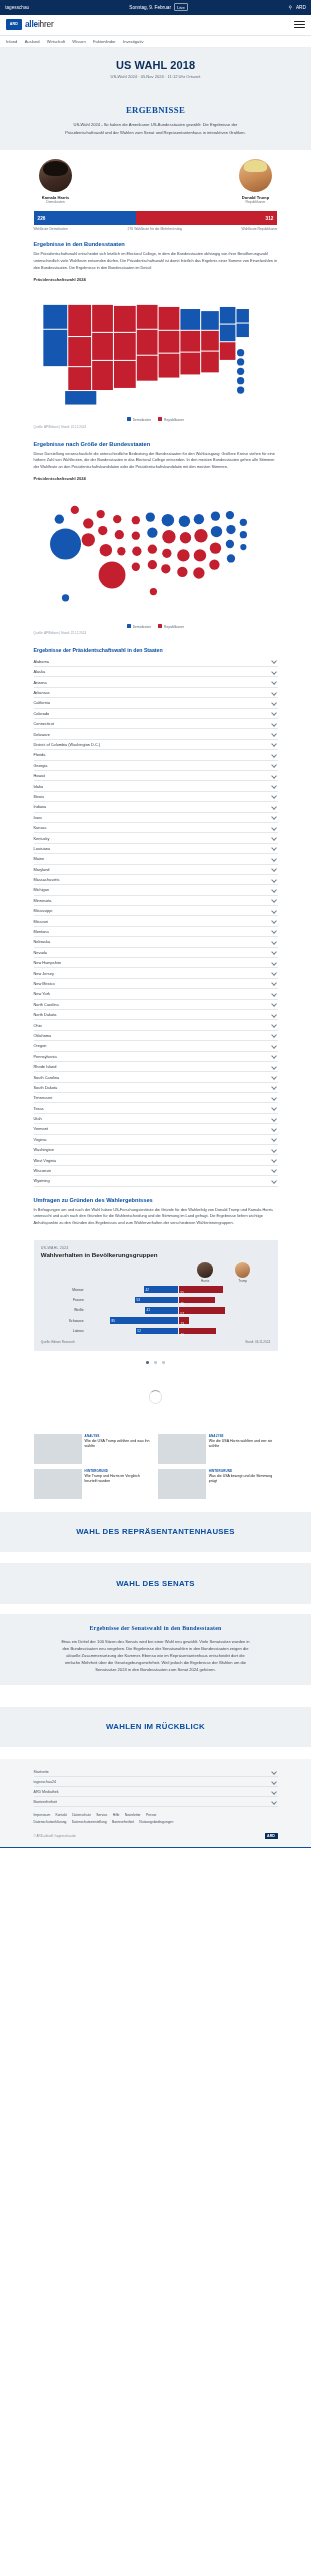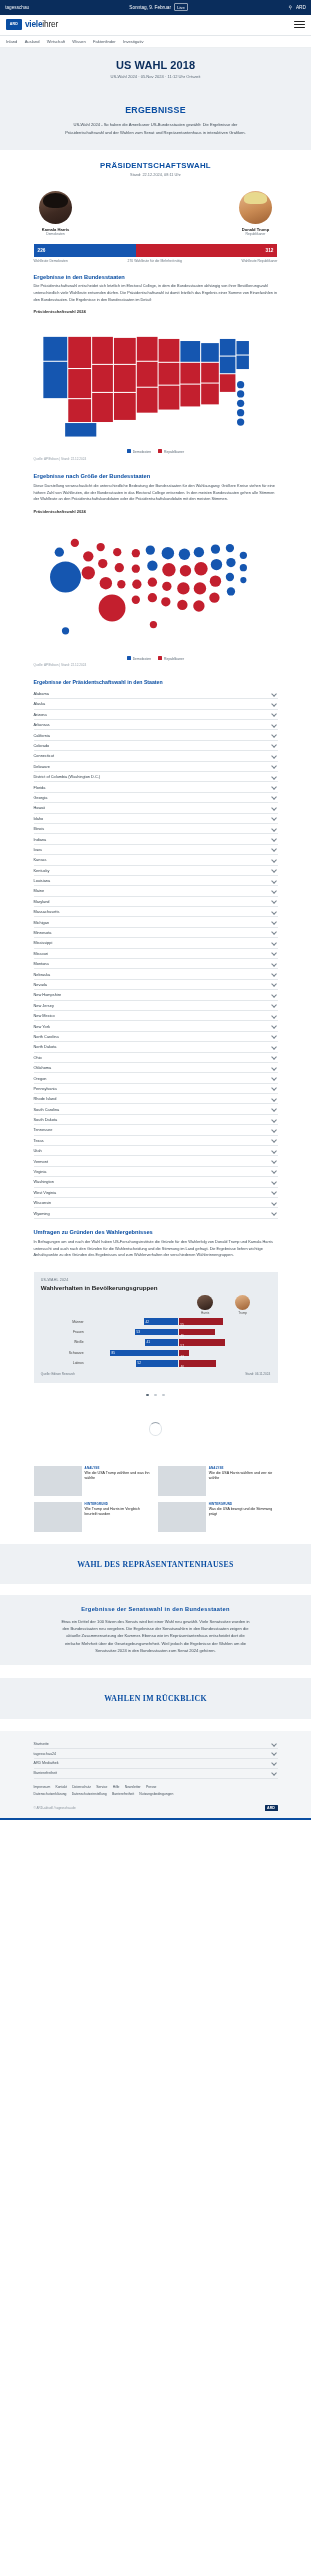--- a/index.html
+++ b/index.html
@@ -74,20 +74,21 @@
     background:#eef1f4;
     padding:12.4px 0 14.5px;
     text-align:center;
   }
   .band h2 {
     margin:0 0 6.2px;
     font-size:8.8px;
     color:#0a4ea2;
     font-weight:bold;
     letter-spacing:0.3px;
+    font-family:Liberation Serif, serif;
   }
   .band p.lead {
     font-size:4.1px; line-height:1.75; color:#3e4a55;
     max-width:192px; margin:0 auto; text-align:center;
   }
 
   .white-band { background:#fff; padding:10.4px 0 5.2px; text-align:center;}
   .white-band h2 { margin:0; font-size:7.8px; color:#0a4ea2; font-weight:bold; letter-spacing:0.3px;}
   .white-band .sub { font-size:3.9px; color:#6a7681; margin-top:2.6px;}
 
@@ -171,21 +172,21 @@
 
   
   .teasers { width:244px; margin:6.2px auto 0; display:flex; flex-wrap:wrap; gap:5.2px;}
   .teaser { width:119px; display:flex; gap:3.1px;}
   .teaser .th { width:48px; height:30px; background:#d6dbe0; flex:none; position:relative; overflow:hidden;}
   .teaser .tx { flex:1; }
   .teaser .kick { font-size:2.9px; color:#0a4ea2; font-weight:bold; letter-spacing:0.2px;}
   .teaser .hl { font-size:3.6px; line-height:1.4; color:#1a1a1a; margin-top:1px;}
 
   
-  .bigband { background:#eef1f4; padding:15.6px 0; text-align:center;font-family:Liberation Serif, serif;}
+  .bigband { background:#eef1f4; padding:15.6px 0; text-align:center;}
   .bigband h2 { margin:0; font-size:7.8px; color:#0a4ea2; font-weight:bold; letter-spacing:0.3px;}
 
   .narrow { width:244px; margin:0 auto; }
 
   
   .footer { background:#f3f5f7; padding:8.3px 0 0; margin-top:12.4px;}
   .f-rows { width:244px; margin:0 auto;}
   .f-row { height:9.9px; display:flex; align-items:center; justify-content:space-between; border-bottom:0.5px solid #e0e4e8; font-size:3.6px; color:#46525d;}
   .f-links { width:244px; margin:5.2px auto 0; font-size:3.4px; color:#46525d; line-height:2;}
   .f-bottom { width:244px; margin:7.3px auto 0; display:flex; align-items:center; justify-content:space-between; padding-bottom:7.3px;}
@@ -212,21 +213,21 @@
       <span>ARD</span>
     </div>
   </div>
 
   <div class="header">
     <div class="logo">
       <div class="logo-mark">
         <span>ARD</span>
       </div>
       <div class="logo-text">
-        <span>viele</span><span class="lt2">ihrer</span>
+        <span>alle</span><span class="lt2">ihrer</span>
       </div>
     </div>
     <div class="burger">
         <i></i>
         <i></i>
         <i></i>
       </div>
   </div>
 
   <div class="subnav">
@@ -241,24 +242,20 @@
   <div class="hero">
     <h1>US WAHL 2018</h1>
     <div class="date">US-Wahl 2024 · 05.Nov 2024 · 11:12 Uhr Ortszeit</div>
   </div>
 
   <div class="band">
     <h2>ERGEBNISSE</h2>
     <p class="lead">US-Wahl 2024 - So haben die Amerikaner US-Bundesstaaten gewählt: Die Ergebnisse der Präsidentschaftswahl und der Wahlen zum Senat und Repräsentantenhaus in interaktiven Grafiken.</p>
   </div>
 
-  <div class="white-band">
-    <h2>PRÄSIDENTSCHAFTSWAHL</h2>
-    <div class="sub">Stand: 22.12.2024, 08:11 Uhr</div>
-  </div>
 
   <div class="cands">
     <div class="cand">
       <div class="ph harris">
           <div class="hair-h"></div>
         </div>
       <div class="nm">Kamala Harris</div>
       <div class="pt">Demokraten</div>
     </div>
     <div class="cand-mid"></div>
@@ -733,27 +730,30 @@
           <div class="kick">HINTERGRUND</div>
           <div class="hl">Was die USA bewegt und die Stimmung prägt</div>
         </div>
       </div>
     </div>
 
   <div class="bigband" style="margin-top:12.4px">
     <h2>WAHL DES REPRÄSENTANTENHAUSES</h2>
   </div>
 
+  <div class="bigband" style="margin-top:11.4px">
+    <h2>WAHL DES SENATS</h2>
+  </div>
 
   <div class="band" style="margin-top:10.4px; padding:11.4px 0">
     <h2 style="font-size:5.7px">Ergebnisse der Senatswahl in den Bundesstaaten</h2>
     <p class="lead">Etwa ein Drittel der 100 Sitzen des Senats wird bei einer Wahl neu gewählt. Viele Senatssitze wurden in den Bundesstaaten neu vergeben. Die Ergebnisse der Senatswahlen in den Bundesstaaten zeigen die aktuelle Zusammensetzung der Kammer. Ebenso wie im Repräsentantenhaus entscheidet dort die einfache Mehrheit über die Gesetzgebungsmehrheit. Weil jedoch die Ergebnisse der Wahlen um die Senatssitze 2024 in den Bundesstaaten zum Senat 2024 gehören.</p>
   </div>
 
-  <div class="bigband" style="margin-top:13px">
+  <div class="bigband" style="margin-top:22px">
     <h2>WAHLEN IM RÜCKBLICK</h2>
   </div>
 
   <div class="footer">
     <div class="f-rows" id="footer-rows">
         <div class="f-row">
           <span>Startseite</span>
           <span class="chev"></span>
         </div>
         <div class="f-row">

